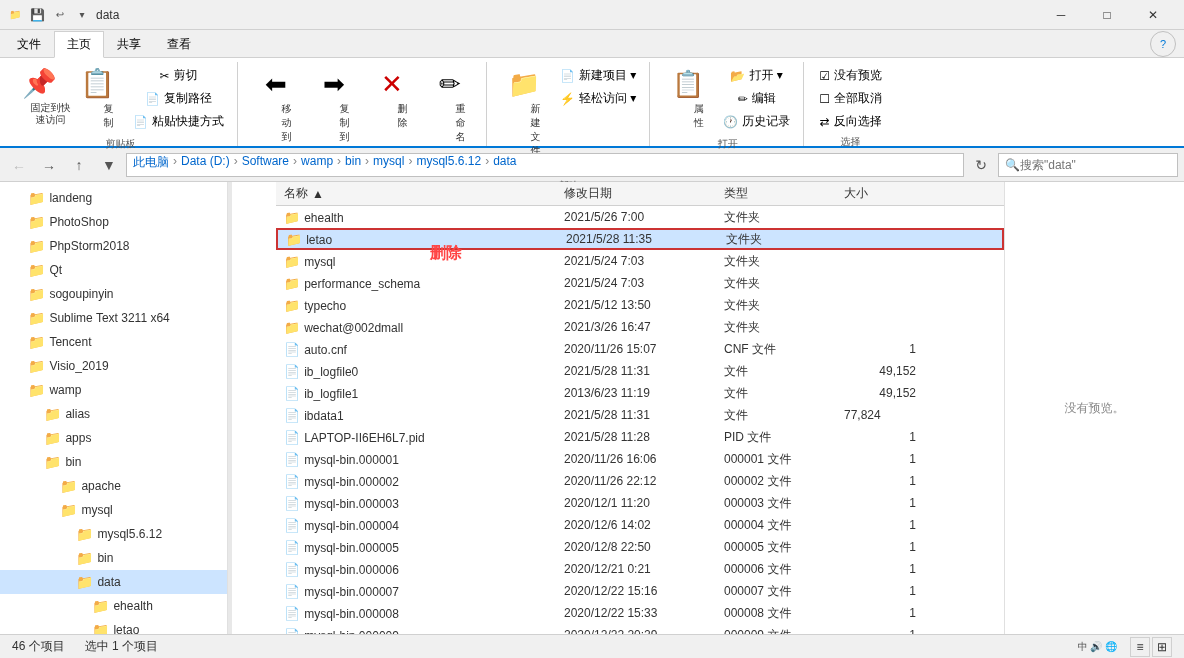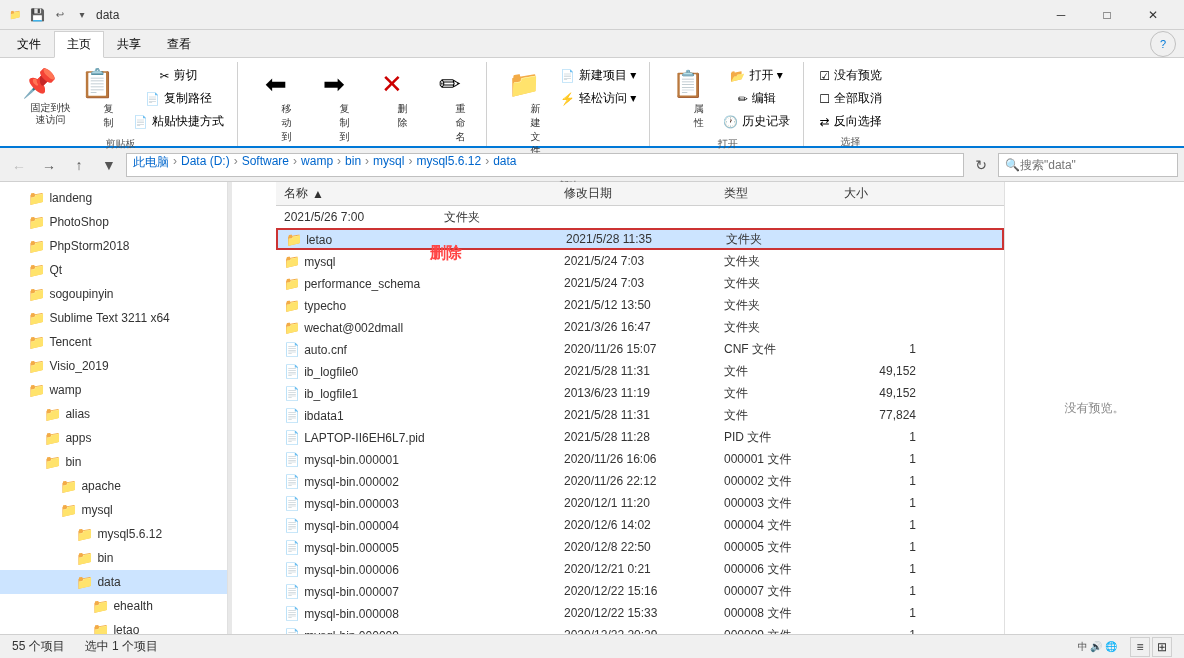--- a/index.html
+++ b/index.html
@@ -361,20 +361,23 @@
         </div>
         <div class="file-col col-type">
           <span>类型</span>
         </div>
         <div class="file-col col-size">
           <span>大小</span>
         </div>
       </div>
       <div class="file-list-body" id="file-list-body">
       <div class="file-row">
+    <div class="file-cell col-name">
+      <span class="file-icon folder-color">📁</span>ehealth
+    </div>
     <div class="file-cell col-date">2021/5/26 7:00</div>
     <div class="file-cell col-type">文件夹</div>
     <div class="file-cell col-size" style="text-align:right; padding-right:8px;"></div>
   </div>
           <div class="file-row highlighted" style="border: 2px solid rgb(204, 51, 51); background: rgb(204, 228, 255);">
     <div class="file-cell col-name">
       <span class="file-icon folder-color">📁</span>letao
     </div>
     <div class="file-cell col-date">2021/5/28 11:35</div>
     <div class="file-cell col-type">文件夹</div>
@@ -435,21 +438,21 @@
     <div class="file-cell col-date">2013/6/23 11:19</div>
     <div class="file-cell col-type">文件</div>
     <div class="file-cell col-size" style="text-align:right; padding-right:8px;">49,152</div>
   </div>
           <div class="file-row">
     <div class="file-cell col-name">
       <span class="file-icon file-color">📄</span>ibdata1
     </div>
     <div class="file-cell col-date">2021/5/28 11:31</div>
     <div class="file-cell col-type">文件</div>
-    <div class="file-cell col-size" style="text-align:right; padding-right:8px;">77,824</div>
+    <div class="file-cell col-size" style="text-align:left; padding-right:8px;">77,824</div>
   </div>
           <div class="file-row">
     <div class="file-cell col-name">
       <span class="file-icon file-color">📄</span>LAPTOP-II6EH6L7.pid
     </div>
     <div class="file-cell col-date">2021/5/28 11:28</div>
     <div class="file-cell col-type">PID 文件</div>
     <div class="file-cell col-size" style="text-align:right; padding-right:8px;">1</div>
   </div>
           <div class="file-row">
@@ -526,21 +529,21 @@
   </div>
         </div>
     </div>
 
     <div class="preview-pane">
       <span class="preview-text">没有预览。</span>
     </div>
   </div>
 
   <div class="status-bar">
-    <span>55 个项目</span>
+    <span>46 个项目</span>
     <span>选中 1 个项目</span>
     <div class="status-right">
       <div style="display:flex; gap:2px; margin-right:4px;">
         <span style="font-size:10px; color:#555;">中 🔊 🌐</span>
       </div>
       <div style="display:flex; gap:2px;">
         <div style="width:20px; height:20px; border:1px solid #d0d0d0; display:flex; align-items:center; justify-content:center; cursor:pointer;">≡</div>
         <div style="width:20px; height:20px; border:1px solid #d0d0d0; display:flex; align-items:center; justify-content:center; cursor:pointer;">⊞</div>
       </div>
     </div>

